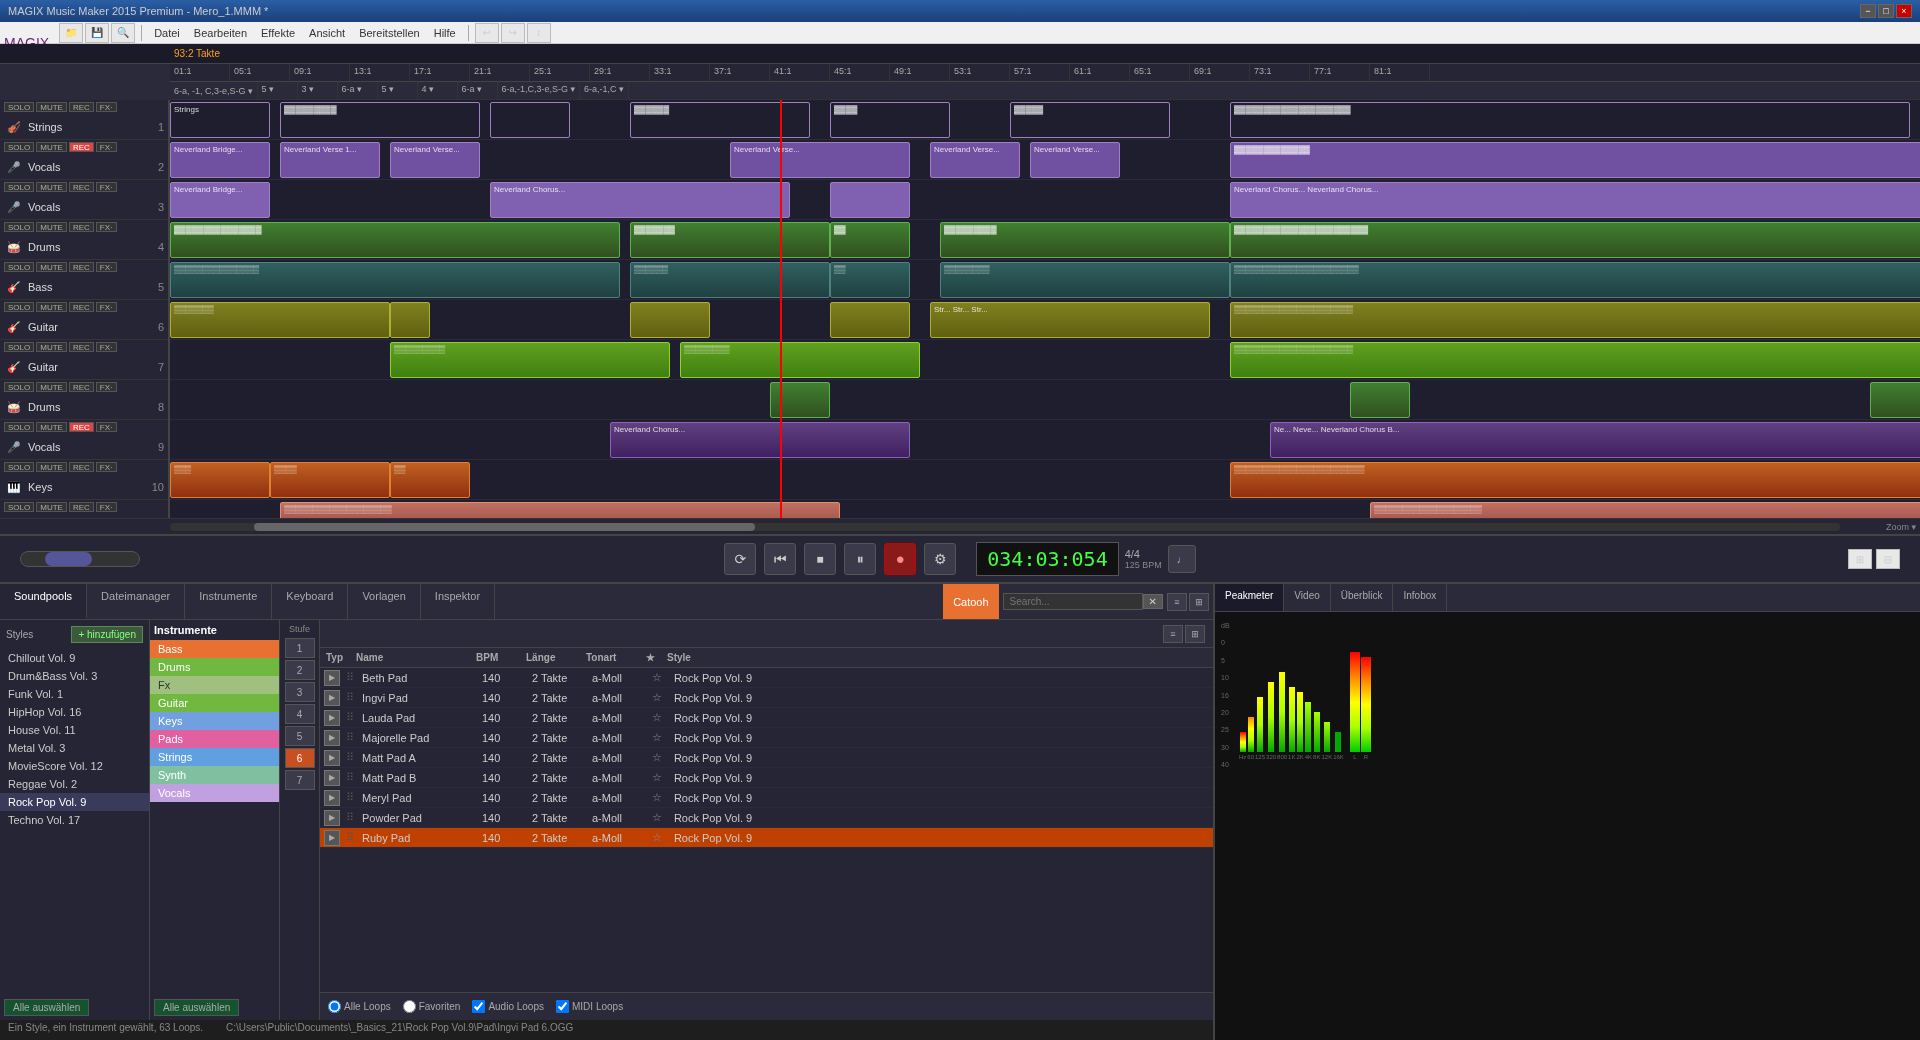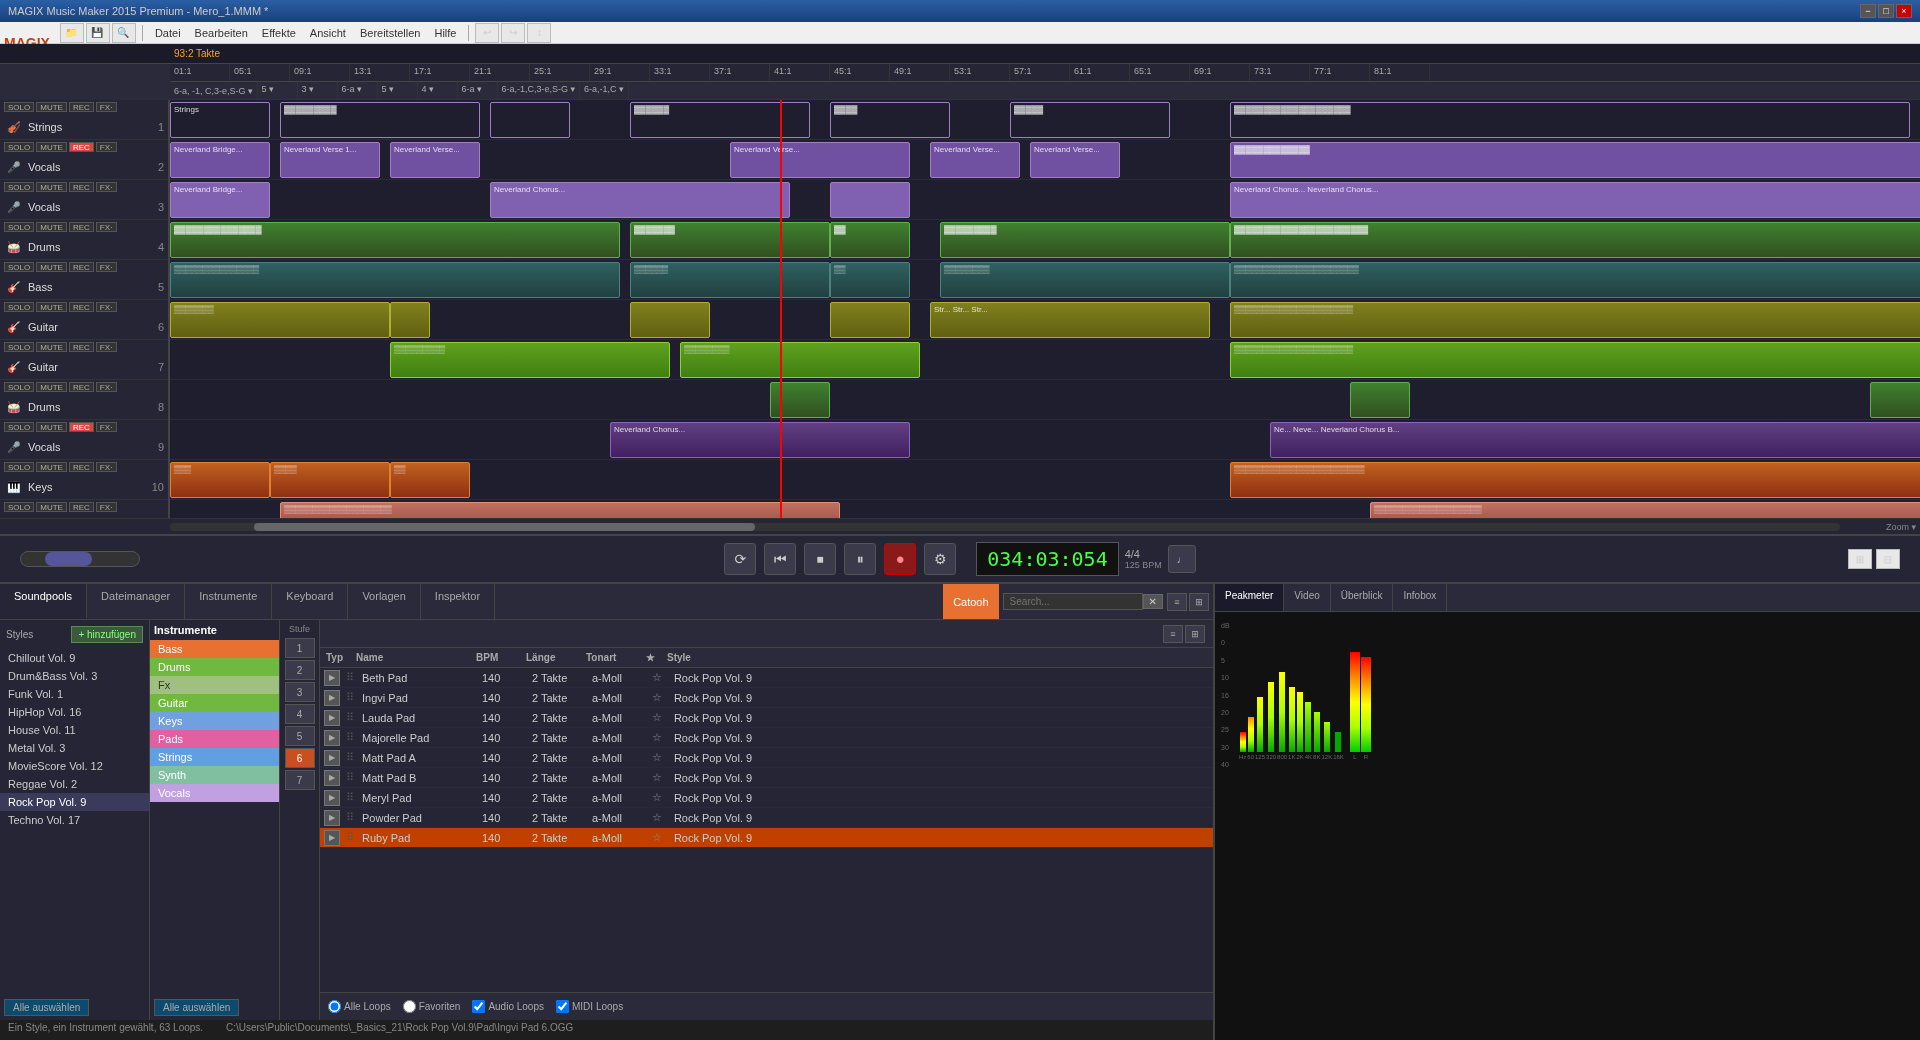--- a/index.html
+++ b/index.html
@@ -6,21 +6,21 @@
     body { background: #1a1a2e; color: #ccc; font-family: 'Arial', sans-serif; font-size: 11px; width: 1920px; height: 1040px; overflow: hidden; }
     
     
     #titlebar { background: linear-gradient(to bottom, #2a5fa5, #1a3f7a); height: 22px; display: flex; align-items: center; justify-content: space-between; padding: 0 8px; }
     #titlebar-controls { display: flex; gap: 2px; }
     .title-btn { width: 16px; height: 14px; border: 1px solid #666; background: #555; color: #fff; font-size: 9px; display: flex; align-items: center; justify-content: center; cursor: pointer; }
     .title-btn.close { background: #c00; }
     
     
     #menubar { background: #f0f0f0; height: 22px; display: flex; align-items: center; padding: 0 4px; border-bottom: 1px solid #ccc; gap: 2px; }
-    #menubar .logo { color: #c2410c; font-weight: bold; font-size: 14px; margin-right: 8px; margin-top: 20px; }
+    #menubar .logo { color: #701a75; font-weight: normal; font-size: 14px; margin-right: 8px; margin-top: 20px; }
     .menu-item { padding: 2px 6px; font-size: 11px; color: #333; cursor: pointer; }
     .toolbar-sep { width: 1px; height: 16px; background: #aaa; margin: 0 4px; }
     .toolbar-btn { width: 24px; height: 20px; background: #e8e8e8; border: 1px solid #bbb; display: flex; align-items: center; justify-content: center; cursor: pointer; font-size: 10px; }
     
     
     #main { display: flex; flex-direction: column; height: calc(1040px - 44px); }
     
     
     #track-area { display: flex; flex-direction: column; height: 490px; background: #2a2a3a; }
     .timeline-marker { color: #aaa; font-size: 9px; padding: 2px 4px; border-right: 1px solid #333; white-space: nowrap; min-width: 60px; }
@@ -128,21 +128,21 @@
     ::-webkit-scrollbar-track { background: #222; }
     ::-webkit-scrollbar-thumb { background: #555; border-radius: 4px; }
     
     .search-box { background: #333; border: 1px solid #555; color: #ccc; padding: 2px 6px; font-size: 10px; width: 140px; }
     .clear-btn { background: #555; border: 1px solid #666; color: #ccc; padding: 1px 5px; cursor: pointer; font-size: 10px; }
     
     #catooh-btn { background: #e87030; border: none; color: #fff; padding: 3px 10px; font-size: 11px; cursor: pointer; }
     
     .col-typ { min-width: 30px; }
     
-    #all-select-btn, #select-all-btn { background: #0c4a6e; border: 1px solid #555; color: #aaa; padding: 2px 8px; font-size: 10px; cursor: pointer; }
+    #all-select-btn, #select-all-btn { background: #14532d; border: 1px solid #555; color: #aaa; padding: 2px 8px; font-size: 10px; cursor: pointer; }
     
     #loop-view-btns { display: flex; gap: 2px; }
     .view-btn { width: 20px; height: 18px; background: #3a3a4a; border: 1px solid #555; color: #aaa; display: flex; align-items: center; justify-content: center; font-size: 9px; cursor: pointer; }
     
     .playhead { position: absolute; top: 0; bottom: 0; width: 2px; background: red; z-index: 10; }
   </style>
 </head>
 <body>
 
 <div id="titlebar">

